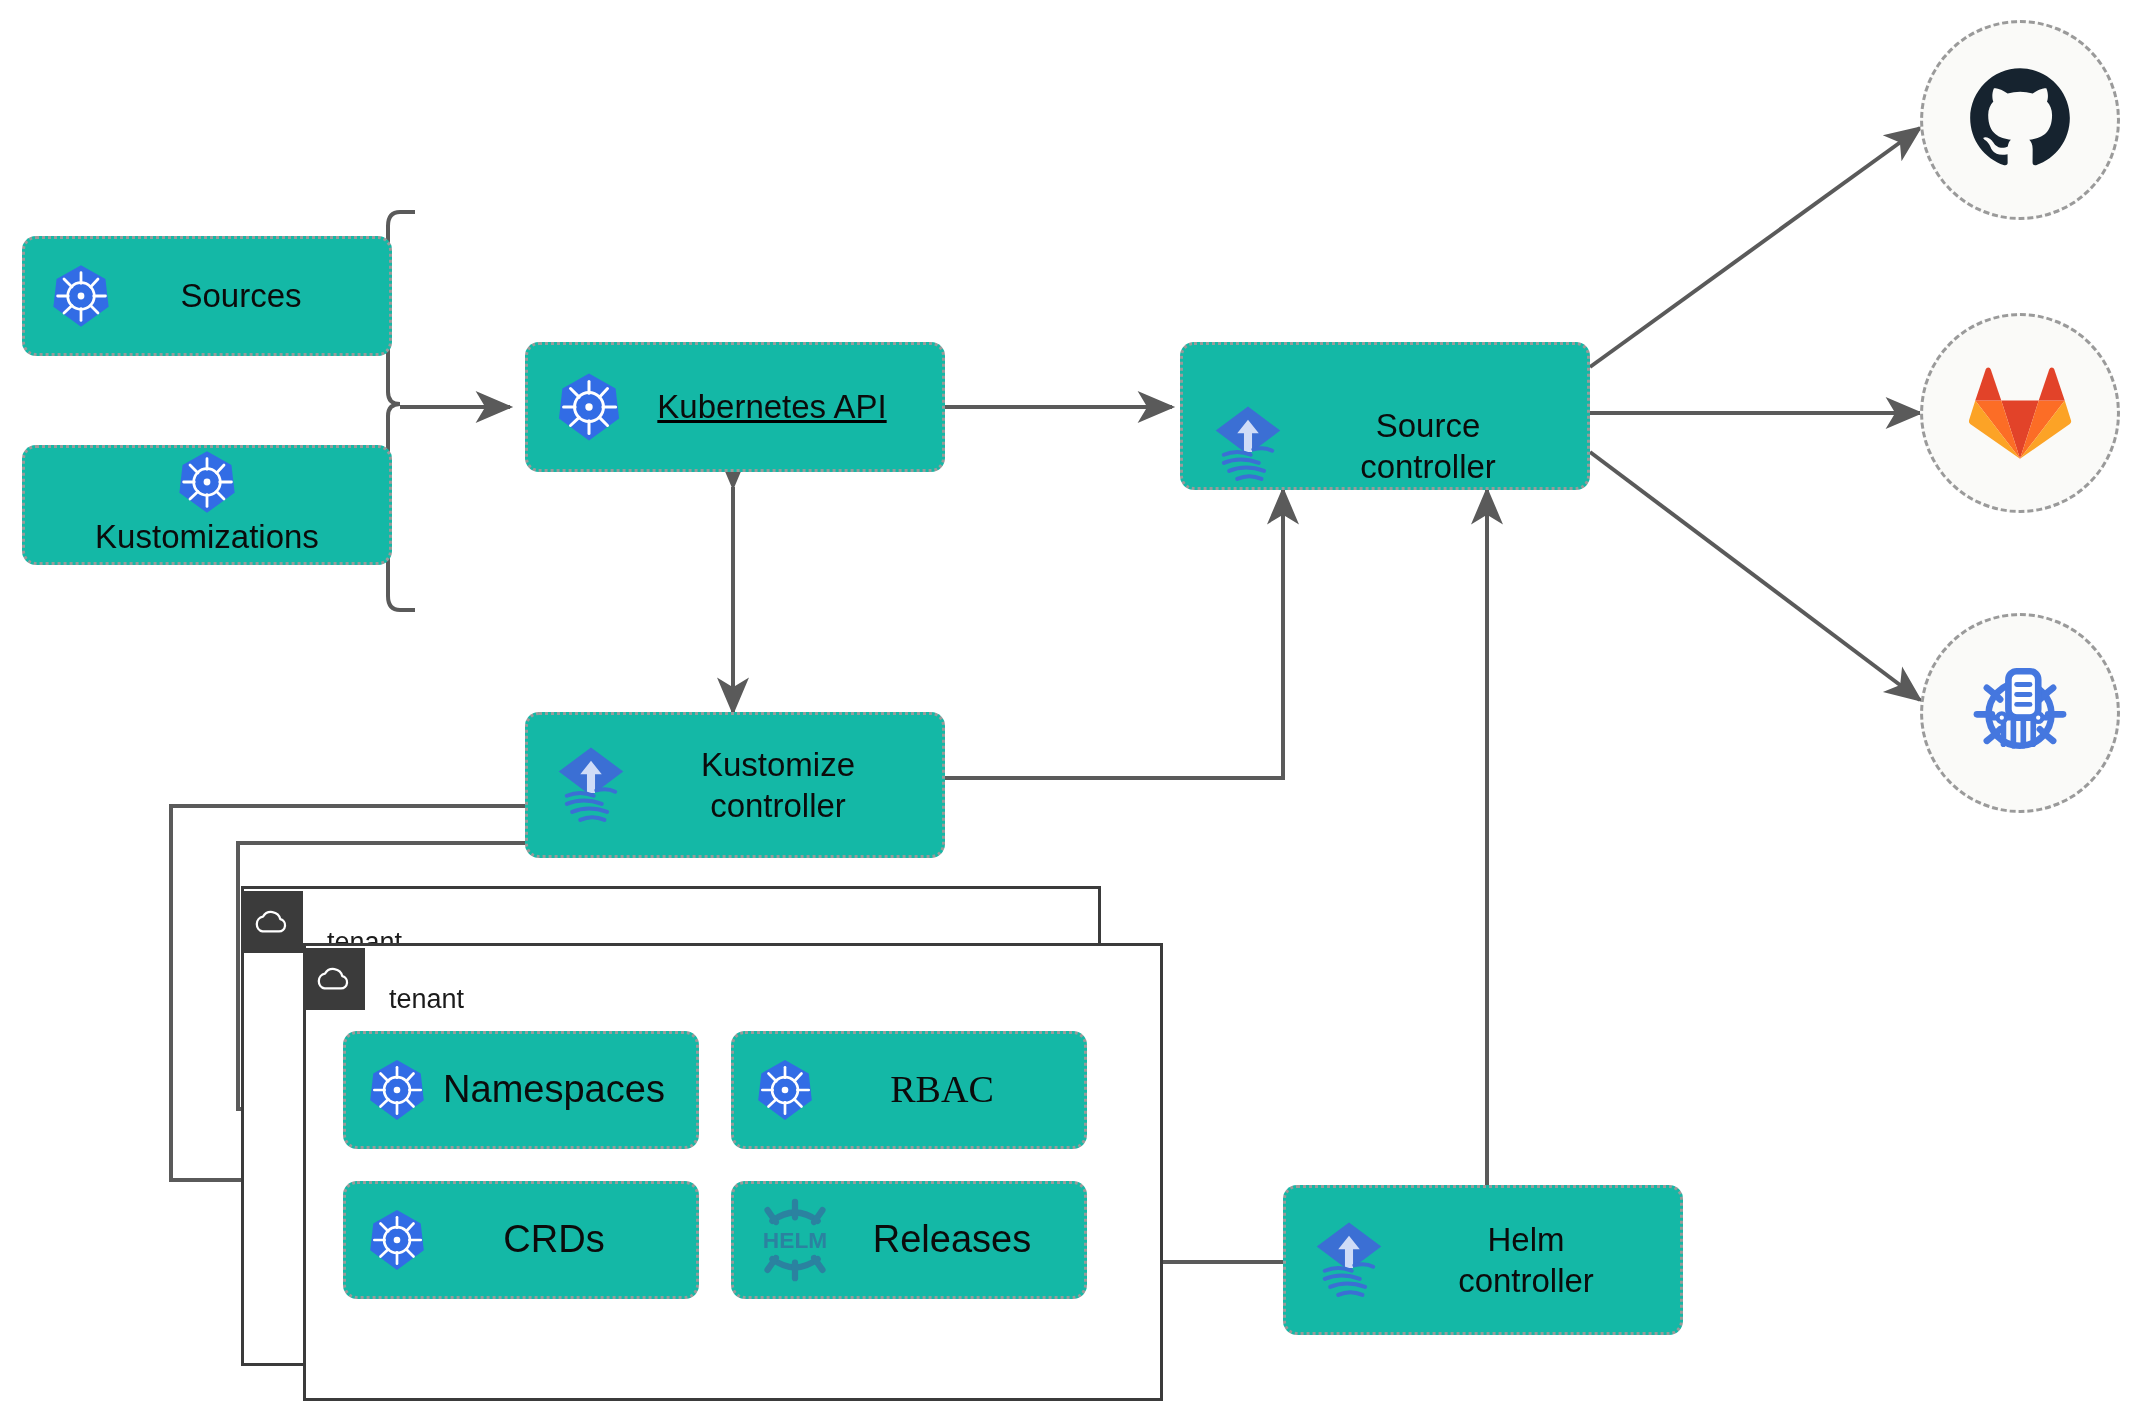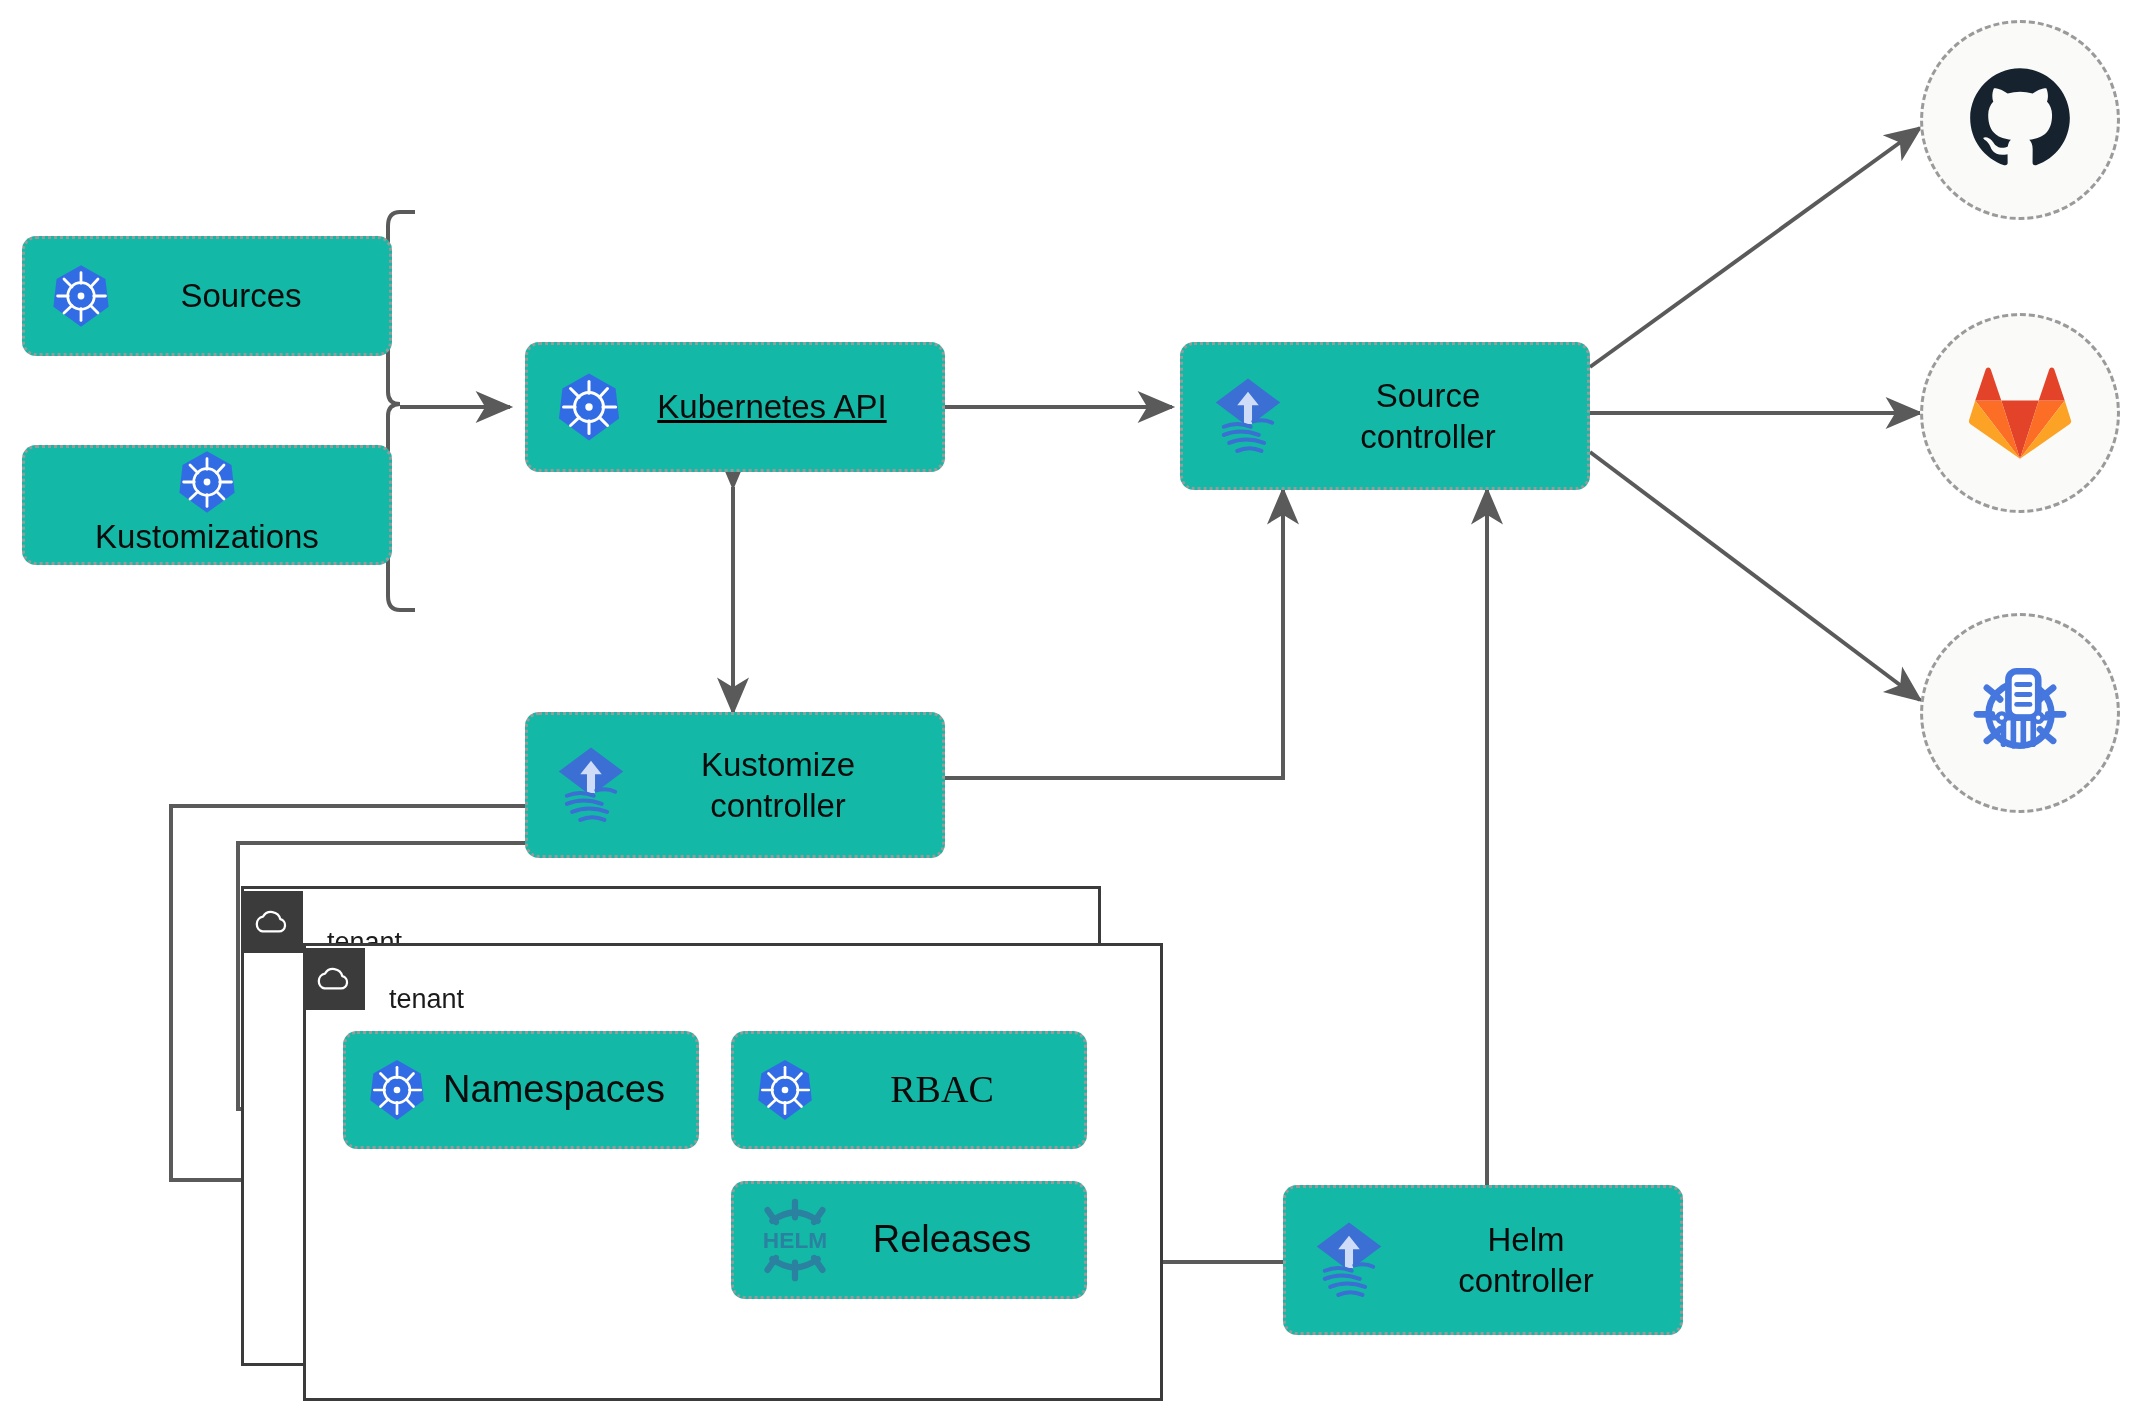--- a/index.html
+++ b/index.html
@@ -129,21 +129,21 @@
           <line x1="16" y1="16" x2="23.5" y2="23.5"></line>
             <line x1="41" y1="41" x2="48" y2="48"></line>
           <line x1="48" y1="16" x2="41" y2="23.5"></line>
             <line x1="23.5" y1="41" x2="16" y2="48"></line>
         </g>
       </svg>
     </span>
     <span class="lbl f30">Kubernetes API</span>
   </div>
 
-  <div class="node" style="left:1180px;top:342px;width:410px;height:148px;padding:0 22px;">
+  <div class="node" style="left:1180px;top:342px;width:410px;height:148px;padding:0 22px;align-items:flex-end;">
     <span class="ico">
       <svg width="86" height="86" viewBox="0 0 64 64">
         <polygon points="32,4 56,22 32,40 8,22" fill="#3b6fd4"></polygon>
         <path d="M32,14 L40,24 L35,24 L35,38 L29,38 L29,24 L24,24 Z" fill="#cfdcf7"></path>
         <g stroke="#3b6fd4" stroke-width="3" fill="none" stroke-linecap="round">
           <path d="M14,40 Q24,36 34,40"></path>
           <path d="M14,46 Q26,41 40,46"></path>
           <path d="M18,52 Q30,47 44,52"></path>
           <path d="M24,58 Q33,54 42,58"></path>
           <path d="M36,36 Q44,34 50,37"></path>
@@ -306,20 +306,40 @@
             <line x1="16" y1="16" x2="23.5" y2="23.5"></line>
               <line x1="41" y1="41" x2="48" y2="48"></line>
             <line x1="48" y1="16" x2="41" y2="23.5"></line>
               <line x1="23.5" y1="41" x2="16" y2="48"></line>
           </g>
         </svg>
       </span>
       <span class="lbl f28">RBAC</span>
     </div>
 
+    <div class="node" style="left:37px;top:235px;width:356px;height:118px;padding:0 18px;">
+      <span class="ico">
+        <svg width="66" height="66" viewBox="0 0 64 64">
+          <polygon points="32,3 55,16 58,42 32,61 6,42 9,16" fill="#326ce5"></polygon>
+          <g fill="none" stroke="#fff" stroke-width="2.6" stroke-linecap="round">
+            <circle cx="32" cy="32" r="12.5"></circle>
+            <circle cx="32" cy="32" r="3.2" fill="#fff" stroke="none"></circle>
+            <line x1="32" y1="10" x2="32" y2="20"></line>
+              <line x1="32" y1="44" x2="32" y2="55"></line>
+            <line x1="10" y1="32" x2="20" y2="32"></line>
+              <line x1="44" y1="32" x2="55" y2="32"></line>
+            <line x1="16" y1="16" x2="23.5" y2="23.5"></line>
+              <line x1="41" y1="41" x2="48" y2="48"></line>
+            <line x1="48" y1="16" x2="41" y2="23.5"></line>
+              <line x1="23.5" y1="41" x2="16" y2="48"></line>
+          </g>
+        </svg>
+      </span>
+      <span class="lbl f28">CRDs</span>
+    </div>
 
     <div class="node" style="left:425px;top:235px;width:356px;height:118px;padding:0 18px;">
       <span class="ico">
         <svg width="86" height="86" viewBox="0 0 72 72">
           <g stroke="#2b82a0" stroke-width="5.2" fill="none" stroke-linecap="round">
             <path d="M17,20 Q36,6 55,20"></path>
             <path d="M17,52 Q36,66 55,52"></path>
             <line x1="36" y1="4" x2="36" y2="17"></line>
             <line x1="36" y1="55" x2="36" y2="68"></line>
             <line x1="13" y1="11" x2="20" y2="21"></line>

